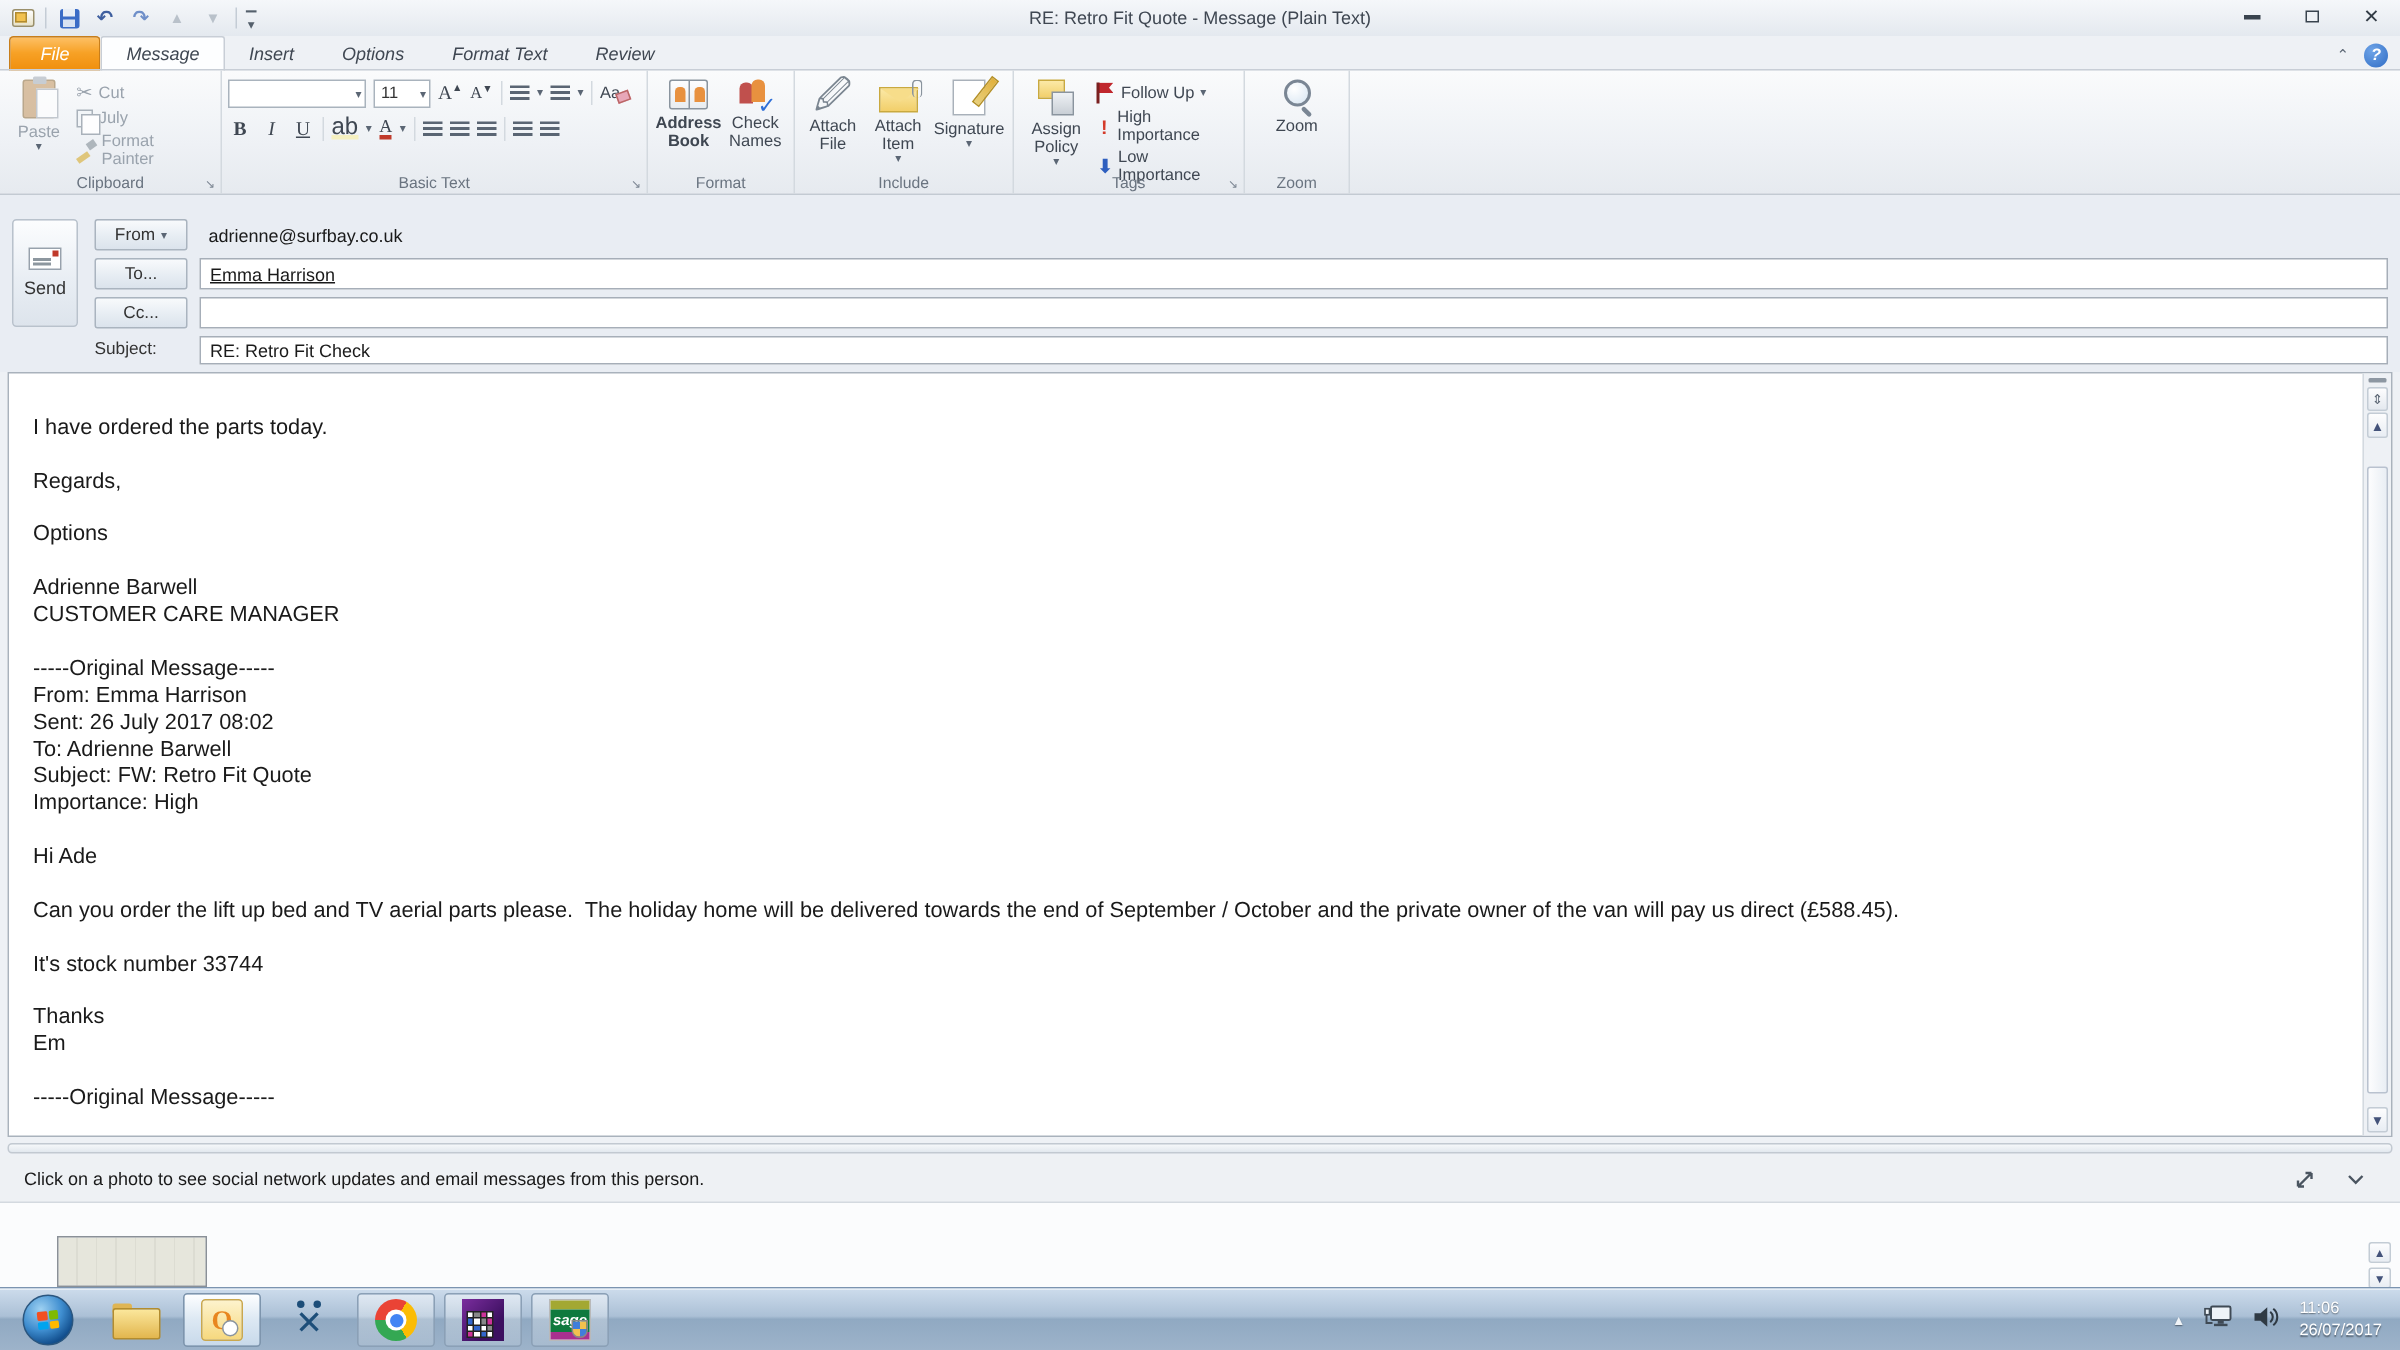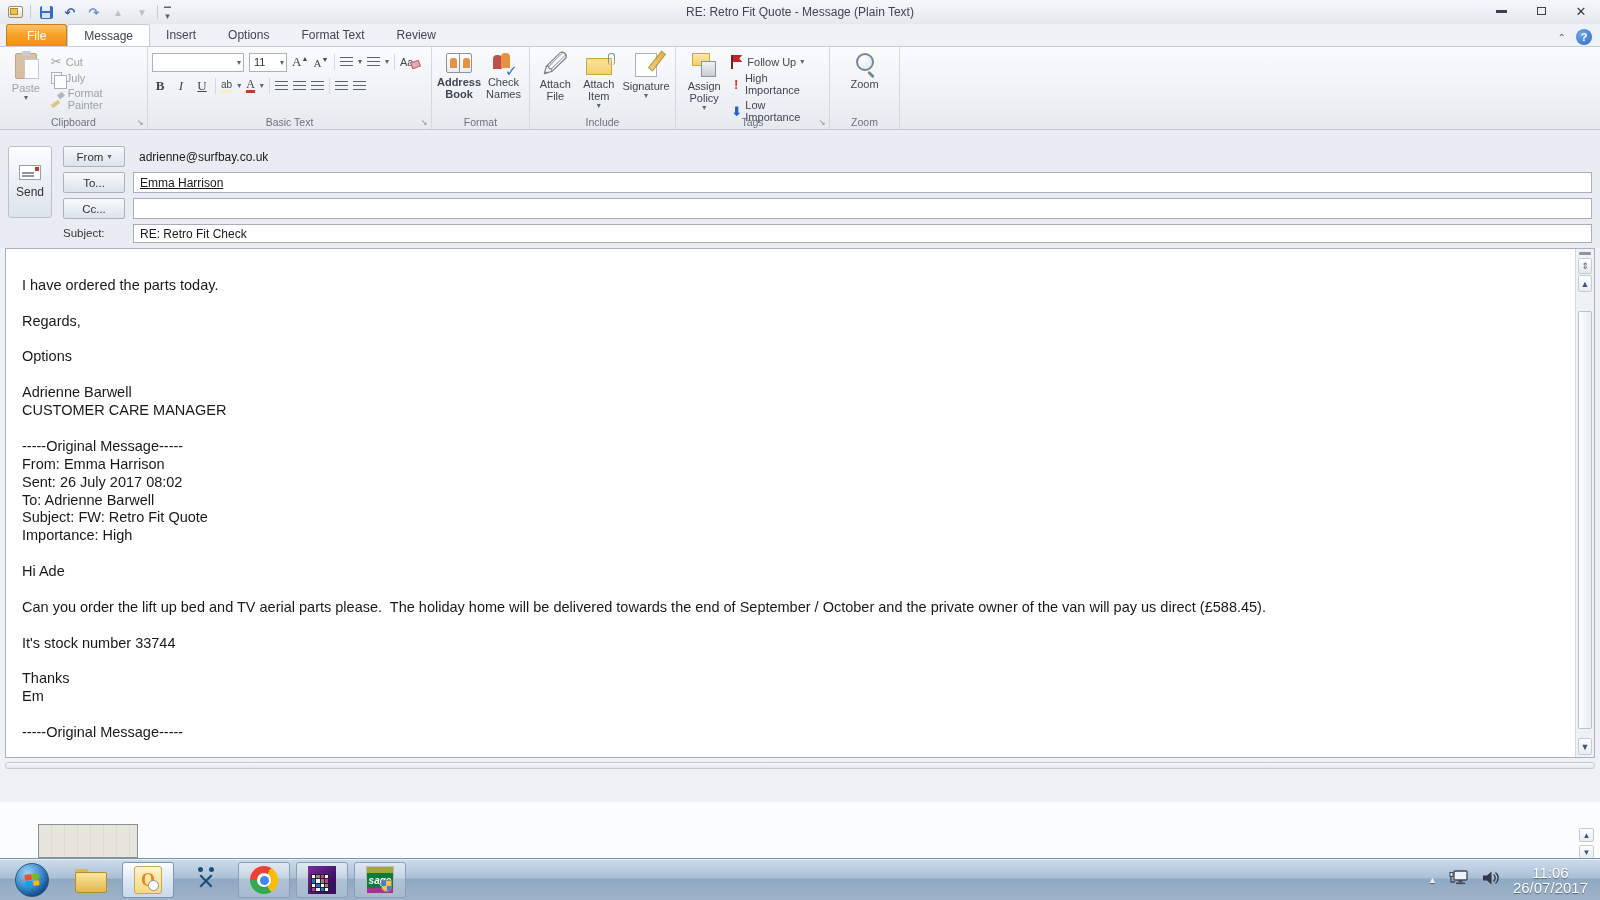--- a/index.html
+++ b/index.html
@@ -24,21 +24,21 @@
   .qat-drop{font-size:9px;color:#55606c;display:flex;flex-direction:column;align-items:center;line-height:4px;padding-top:3px;}
   .title-text { position:absolute; left:0; right:0; text-align:center; font-size:12px; color:#3f4752; }
   .winbtns { position:absolute; right:6px; top:3px; display:flex; gap:14px; align-items:center; }
   .winbtn { width:26px; height:16px; display:flex; align-items:center; justify-content:center; }
   .g-min{width:11px;height:3px;background:#39434e;}
   .g-restore{width:9px;height:8px;border:1.5px solid #39434e;position:relative;background:#eef1f5;}
   .g-restore:before{content:"";position:absolute;left:2px;top:-4px;width:9px;height:8px;border:1.5px solid #39434e;z-index:-1;}
   .g-close{font-size:13px;color:#333c46;font-weight:bold;}
 
   
-  .tabrow { position:absolute; left:0; top:24px; width:1600px; height:23px; display:flex; align-items:flex-start; }
+  .tabrow { position:absolute; left:0; top:24px; width:1600px; height:23px; display:flex; align-items:center;font-style:italic; }
   .tab { font-size:12px; color:#3f4752; padding:4px 16px 4px; cursor:default; }
   .tab-file { background:linear-gradient(#fdc065,#f7a125 45%,#ef8d0b); color:#fff; border:1px solid #c87e1b; border-bottom:none;
     border-radius:3px 3px 0 0; margin-left:6px; padding:4px 20px 5px; font-size:12px; }
   .tab-sel { background:#fdfeff; border:1px solid #c8ced6; border-bottom:1px solid #fdfeff; border-radius:2px 2px 0 0; margin-bottom:-1px; }
   .tab-right { position:absolute; right:8px; bottom:2px; display:flex; gap:10px; align-items:center; }
   .chev-up { font-size:10px; color:#5b6674; }
   .help-btn { width:16px; height:16px; border-radius:50%; background:radial-gradient(circle at 35% 30%,#6ea4e8,#2f6cc4); color:#fff;
     font-size:11px; font-weight:bold; display:flex; align-items:center; justify-content:center; }
 
   
@@ -66,21 +66,21 @@
   .ic-brush:after{content:"";position:absolute;right:0;top:0;width:6px;height:5px;background:#8d979f;transform:rotate(-35deg);}
 
   
   .combo { background:#fff; border:1px solid #a9b3bd; height:19px; display:flex; align-items:center; font-size:11px; color:#333;
     padding-left:4px; position:relative; }
   .combo .carrow { position:absolute; right:2px; font-size:8px; color:#5b6674; }
   .btx-row { display:flex; align-items:center; gap:5px; height:24px; }
   .fmt-glyph { font-family:"Liberation Serif","DejaVu Serif",serif; font-size:13px; color:#3f4752; width:16px; text-align:center; }
   .vsep { width:1px; height:16px; background:#d3d9df; }
   .lines-ic { width:13px; height:10px; background:repeating-linear-gradient(to bottom,#5a6573 0 1.5px,transparent 1.5px 4px); }
-  .ab-hl { font-size:10px; color:#3f4752; border-bottom:3px solid #f5f0c0; line-height:10px; }
+  .ab-hl { font-size:16px; color:#3f4752; border-bottom:3px solid #f5f0c0; line-height:10px; }
   .a-color { font-size:12px; color:#3f4752; border-bottom:3px solid #c03a2b; line-height:11px; font-family:"Liberation Serif",serif; }
   .aa-clear { font-size:11px; color:#3f4752; position:relative; padding-right:6px; }
   .aa-clear:after{content:"";position:absolute;right:0;bottom:0;width:7px;height:5px;background:#e8a7b8;border:1px solid #b66;transform:rotate(-20deg);}
 
   
   .ic-book { width:26px; height:20px; background:linear-gradient(#fdfdfe,#e9edf1); border:1px solid #8a949e; border-radius:2px; position:relative; }
   .ic-book:before{content:"";position:absolute;left:50%;top:0;bottom:0;width:1px;background:#8a949e;}
   .ic-book:after{content:"";position:absolute;left:3px;top:4px;width:7px;height:10px;background:#e8913f;border-radius:3px 3px 0 0;box-shadow:13px 0 0 #e8913f;}
   .ic-people { width:24px; height:20px; position:relative; }
   .ic-people:before{content:"";position:absolute;left:1px;top:2px;width:9px;height:14px;background:#c0504d;border-radius:4px 4px 0 0;}
@@ -180,21 +180,21 @@
   .ic-chrome:after{content:"";position:absolute;left:9.5px;top:9.5px;width:9px;height:9px;border-radius:50%;background:#4285f4;}
   .ic-grid { width:28px; height:28px; background:linear-gradient(135deg,#7b2d9e,#3c1060 70%); position:relative; }
   .ic-grid .cells { position:absolute; left:3px; bottom:2px; width:18px; height:18px; display:grid;
     grid-template-columns:repeat(4,1fr); grid-template-rows:repeat(4,1fr); gap:1px; background:#222; padding:1px; }
   .ic-sage { width:28px; height:28px; background:#fff; border:1px solid #b9b9b9; position:relative; display:flex; flex-direction:column; }
   .ic-sage .s1{height:6px;background:#a3a832;} .ic-sage .s2{flex:1;background:#0e7a3e;color:#fff;font-size:10px;font-weight:bold;
     font-style:italic;display:flex;align-items:center;justify-content:center;} .ic-sage .s3{height:5px;background:#a8308f;}
   .ic-sage:after{content:"";position:absolute;right:1px;bottom:1px;width:9px;height:10px;background:conic-gradient(#f2c14e 0 25%,#3f7edb 0 50%,#f2c14e 0 75%,#3f7edb 0);border-radius:0 0 45% 45%;border:1px solid #888;}
   .tray { position:absolute; right:4px; top:0; height:42px; display:flex; align-items:center; gap:12px; }
   .tray-up { color:#f0f4f8; font-size:9px; text-shadow:0 1px 1px rgba(0,0,0,.45); }
-  .clock { text-align:center; color:#fff; font-size:15px; line-height:15px; text-shadow:0 1px 1px rgba(0,0,0,.45); padding-right:8px; }
+  .clock { text-align:left; color:#fff; font-size:11px; line-height:15px; text-shadow:0 1px 1px rgba(0,0,0,.45); padding-right:8px; }
   .edgebtn { position:absolute; right:0; top:0; width:8px; height:42px; }
 </style>
 </head>
 <body>
 
 <div class="screen">
 
   <div class="titlebar">
     <div class="qat">
       <span class="qat-ic">
@@ -443,20 +443,35 @@
           <i></i>
         </div>
       <div class="vs-ruler">⇕</div>
       <div class="vs-btn">▲</div>
       <div class="vs-thumb"></div>
       <div class="vs-btn bottom">▼</div>
     </div>
   </div>
 
   <div class="pp-splitter"></div>
+  <div class="pp-head">
+    <div class="pp-hint">Click on a photo to see social network updates and email messages from this person.</div>
+    <div class="pp-icons">
+      <span class="pp-ic">
+        <svg width="13" height="13" viewBox="0 0 13 13">
+            <path d="M2 11 L11 2 M2 11 l0 -4 M2 11 l4 0 M11 2 l-4 0 M11 2 l0 4" stroke="#4a5560" stroke-width="1.6" fill="none"></path>
+          </svg>
+      </span>
+      <span class="pp-ic">
+        <svg width="11" height="7" viewBox="0 0 11 7">
+            <path d="M1 1 L5.5 5.5 L10 1" stroke="#4a5560" stroke-width="1.6" fill="none"></path>
+          </svg>
+      </span>
+    </div>
+  </div>
   <div class="pp-photo-area">
     <div class="pp-photo"></div>
     <div class="mini-scroll">
       <span class="mini-btn">▲</span>
       <span class="mini-btn">▼</span>
     </div>
   </div>
 
   <div class="taskbar">
     <div class="tb-items">

